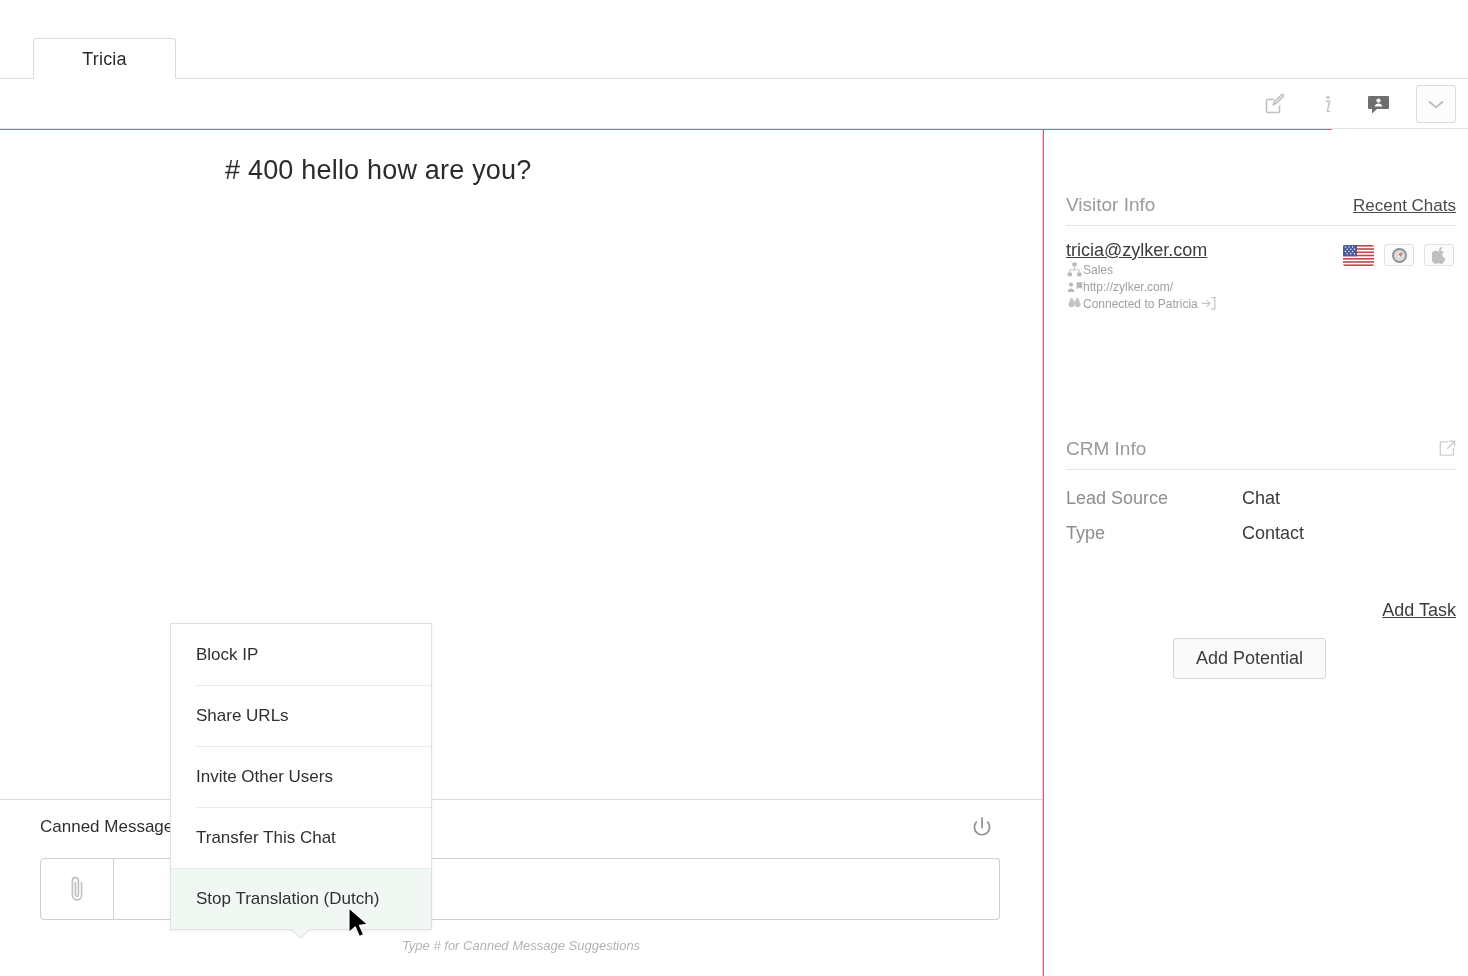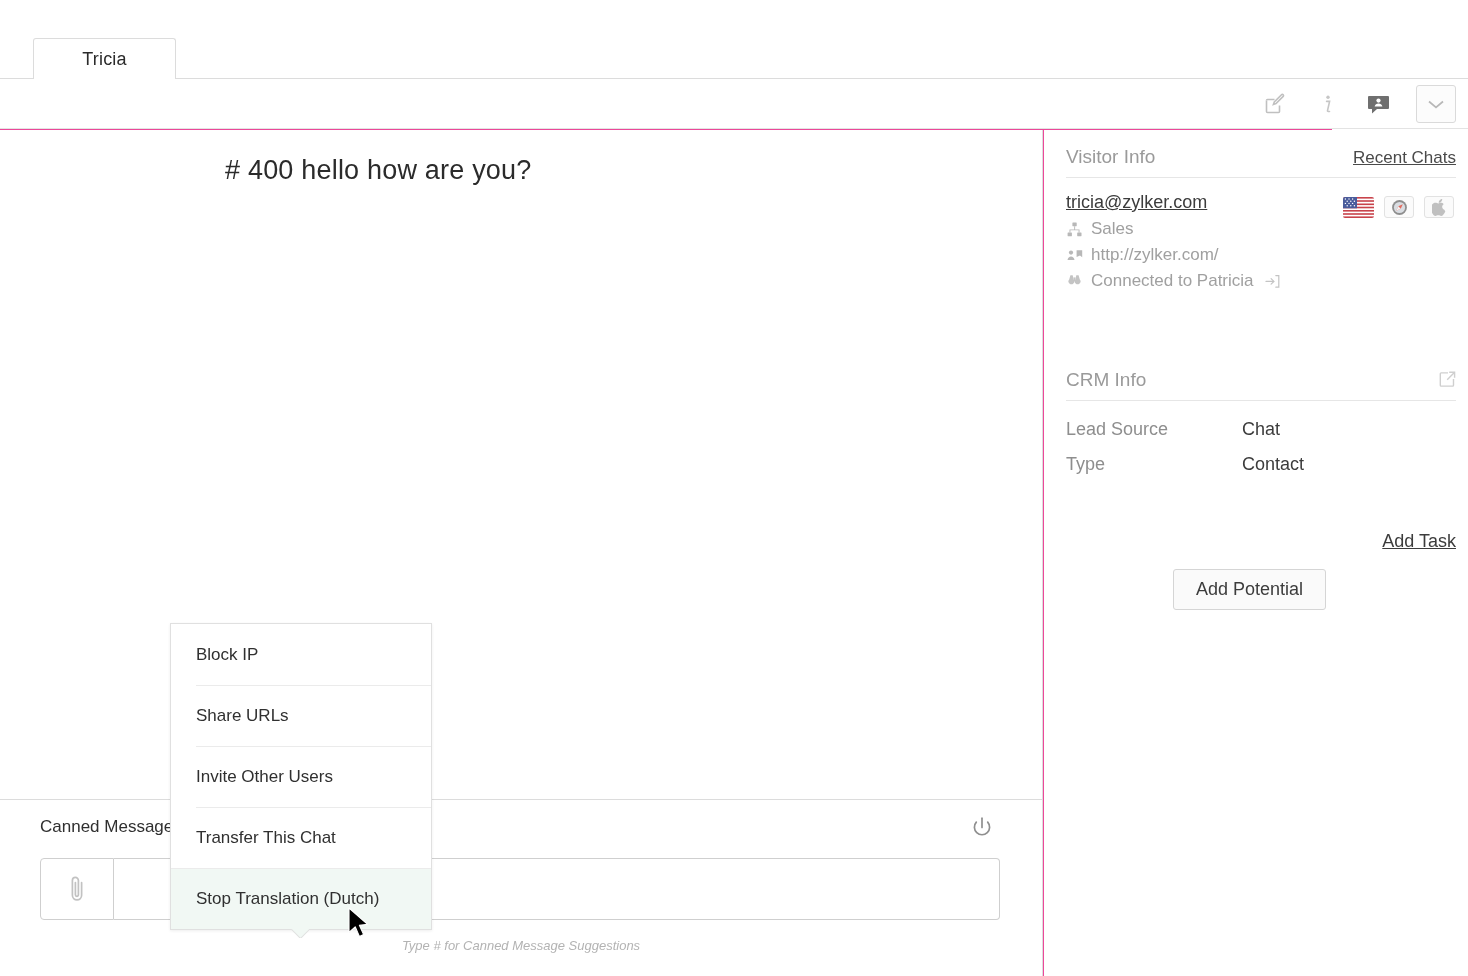--- a/index.html
+++ b/index.html
@@ -200,21 +200,21 @@
     background: #ffffff;
   }
   .panel-head {
     position: relative;
     margin: 0 12px 0 22px;
     padding-top: 16px; padding-bottom: 9px;
     border-bottom: 1px solid #e6e6e6;
     display: flex; align-items: baseline; justify-content: space-between;
   }
   .panel-head .ptitle {
-    font-size: 19px; color: #9a9a9a;
+    font-size: 19px; color: #9a9a9a; margin-top: 48px;
   }
   .panel-head .plink {
     font-size: 17px; color: #4a4a4a;
     text-decoration: underline;
     cursor: pointer;
   }
   .panel-head .pop-icon {
     color: #cfcfcf;
     display: flex; align-items: center;
     cursor: pointer;
@@ -226,23 +226,22 @@
     padding: 14px 12px 0 22px;
   }
   .visitor-email {
     font-size: 18px; color: #3c3c3c;
     text-decoration: underline;
     cursor: pointer;
     display: inline-block;
   }
   .vrow {
     display: flex; align-items: center;
-    gap: 8px;
-    margin-top: 6px;
-    font-size: 17px; color: #a0a0a0;
+    margin-top: 0;
+    font-size: 12px; color: #a0a0a0;
   }
   .vrow .vicon {
     width: 17px; height: 17px;
     display: inline-flex; align-items: center; justify-content: center;
     color: #b8b8b8; flex: none;
   }
   .vrow .trailing { color: #bcbcbc; display: inline-flex; margin-left: 3px; }
   .badges {
     position: absolute; right: 14px; top: 18px;
     display: flex; align-items: center; gap: 10px;

